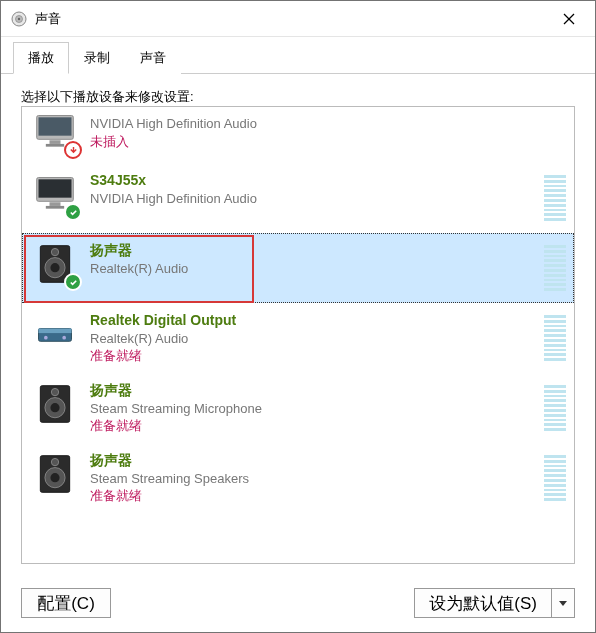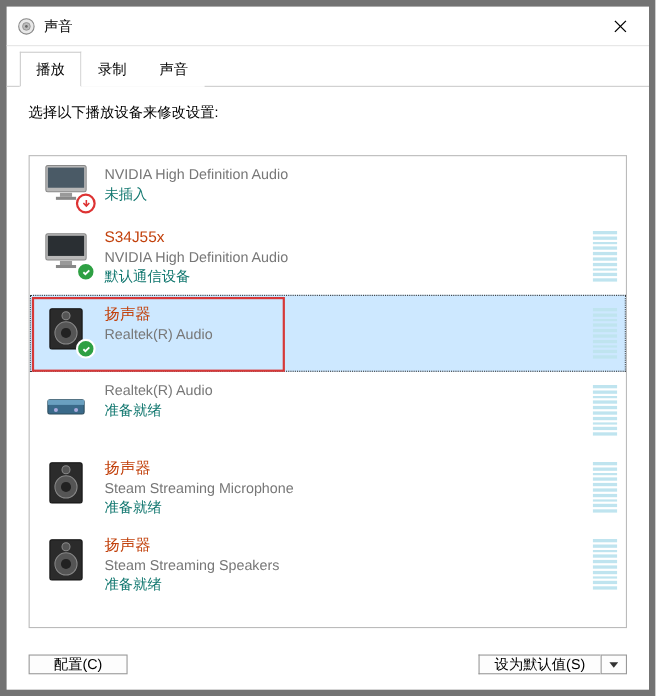--- a/index.html
+++ b/index.html
@@ -1,44 +1,44 @@
 <!DOCTYPE html>
 <html><head>
 <meta charset="utf-8">
 <style>
   * { box-sizing: border-box; margin: 0; padding: 0; }
   body { font-family: "Microsoft YaHei", "Segoe UI", Tahoma, sans-serif; font-size: 13px; background: #fff; color: #000; }
-  .window { width: 596px; height: 633px; border: 6px solid #737373; background: #fff; display: flex; flex-direction: column; position: relative; }
+  .window { width: 596px; height: 633px; border: 1px solid #737373; background: #fff; display: flex; flex-direction: column; position: relative; }
   .titlebar { height: 36px; display: flex; align-items: center; padding: 0 4px 0 10px; border-bottom: 1px solid #e5e5e5; }
   .titlebar .app-icon { width: 16px; height: 16px; margin-right: 8px; }
   .titlebar .title { flex: 1; font-size: 13px; }
   .titlebar .close { width: 44px; height: 32px; display: flex; align-items: center; justify-content: center; cursor: pointer; }
   .tabs { display: flex; padding: 4px 12px 0 12px; border-bottom: 1px solid #ccc; gap: 0; }
   .tab { padding: 6px 14px; font-size: 13px; border: 1px solid transparent; border-bottom: none; cursor: pointer; position: relative; top: 1px; background: #fff; }
   .tab.active { border-color: #ccc; border-bottom: 1px solid #fff; }
   .content { flex: 1; padding: 14px 20px 10px 20px; display: flex; flex-direction: column; overflow: hidden; }
-  .instruction { margin-bottom: 30px; font-size: 13px; }
+  .instruction { margin-bottom: 0; font-size: 13px; }
   .device-list { flex: 1; border: 1px solid #bbb; overflow-y: auto; position: relative; }
   .device { display: flex; align-items: flex-start; padding: 6px 8px; min-height: 70px; position: relative; }
   .device.cutoff { padding-top: 0; min-height: 40px; align-items: center; }
   .device.selected { background: #cde8ff; outline: 1px dotted #333; outline-offset: -1px; }
   .device .highlight-box { position: absolute; border: 2px solid #d63838; top: 2px; left: 2px; width: 230px; height: 68px; pointer-events: none; }
   .dev-icon-wrap { width: 50px; height: 50px; position: relative; margin-right: 10px; flex-shrink: 0; display: flex; align-items: center; justify-content: center; }
   .badge { position: absolute; right: -2px; bottom: -2px; width: 18px; height: 18px; border-radius: 50%; border: 2px solid #fff; display: flex; align-items: center; justify-content: center; }
   .badge.green { background: #2ea043; }
   .badge.red-arrow { background: #fff; border-color: #d33; }
   .dev-text { flex: 1; padding-top: 2px; }
-  .dev-name { font-size: 14px; color: #c2410c; line-height: 1.35; }
+  .dev-name { font-size: 14px; color: #4d7c0f; line-height: 1.35; font-weight: bold; }
   .dev-sub { font-size: 13px; color: #777; line-height: 1.35; }
-  .dev-status { font-size: 13px; color: #0f766e; line-height: 1.35; }
+  .dev-status { font-size: 13px; color: #be185d; line-height: 1.35; }
   .level-meter { width: 22px; height: 50px; margin-left: 6px; flex-shrink: 0; display: flex; flex-direction: column-reverse; gap: 2px; padding: 2px 0; align-self: center; }
   .level-meter .bar { flex: 1; background: #bfe4ef; }
   .buttons { display: flex; justify-content: space-between; padding: 14px 20px; gap: 8px; }
   .buttons .spacer { flex: 1; }
-  .btn { min-width: 90px; height: 18px; padding: 0 14px; border: 1px solid #999; background: #fdfdfd; font-size: 13px; cursor: pointer; display: inline-flex; align-items: center; justify-content: center; }
+  .btn { min-width: 90px; height: 30px; padding: 0 14px; border: 1px solid #999; background: #fdfdfd; font-size: 17px; cursor: pointer; display: inline-flex; align-items: center; justify-content: center; }
   .btn-split { display: flex; }
   .btn-split .btn-main { border-right: none; }
   .btn-split .btn-drop { min-width: 24px; width: 24px; padding: 0; border-left: 1px solid #999; }
   .chev-down { width: 0; height: 0; border-left: 4px solid transparent; border-right: 4px solid transparent; border-top: 5px solid #333; }
 </style>
 </head>
 <body>
 
 <div class="window">
 
@@ -100,21 +100,20 @@
           </svg>
           <div class="badge green">
             <svg viewBox="0 0 10 10" width="9" height="9">
                 <path d="M2 5 L4 7 L8 3" fill="none" stroke="#fff" stroke-width="1.8"></path>
               </svg>
           </div>
         </div>
         <div class="dev-text">
           <div class="dev-name">S34J55x</div>
           <div class="dev-sub">NVIDIA High Definition Audio</div>
-          <div class="dev-status">默认通信设备</div>
         </div>
         <div class="level-meter">
           <div class="bar"></div>
             <div class="bar"></div>
             <div class="bar"></div>
             <div class="bar"></div>
             <div class="bar"></div>
             <div class="bar"></div>
             <div class="bar"></div>
             <div class="bar"></div>
@@ -159,20 +158,21 @@
       <div class="device">
         <div class="dev-icon-wrap">
           <svg viewBox="0 0 48 48" width="44" height="44">
             <rect x="6" y="18" width="36" height="14" rx="2" fill="#3a6a8a" stroke="#2a4a5a"></rect>
             <rect x="6" y="18" width="36" height="5" fill="#6aa0c0"></rect>
             <circle cx="14" cy="28" r="2" fill="#aad"></circle>
             <circle cx="34" cy="28" r="2" fill="#aad"></circle>
           </svg>
         </div>
         <div class="dev-text">
+          <div class="dev-name">Realtek Digital Output</div>
           <div class="dev-sub">Realtek(R) Audio</div>
           <div class="dev-status">准备就绪</div>
         </div>
         <div class="level-meter">
           <div class="bar"></div>
             <div class="bar"></div>
             <div class="bar"></div>
             <div class="bar"></div>
             <div class="bar"></div>
             <div class="bar"></div>

